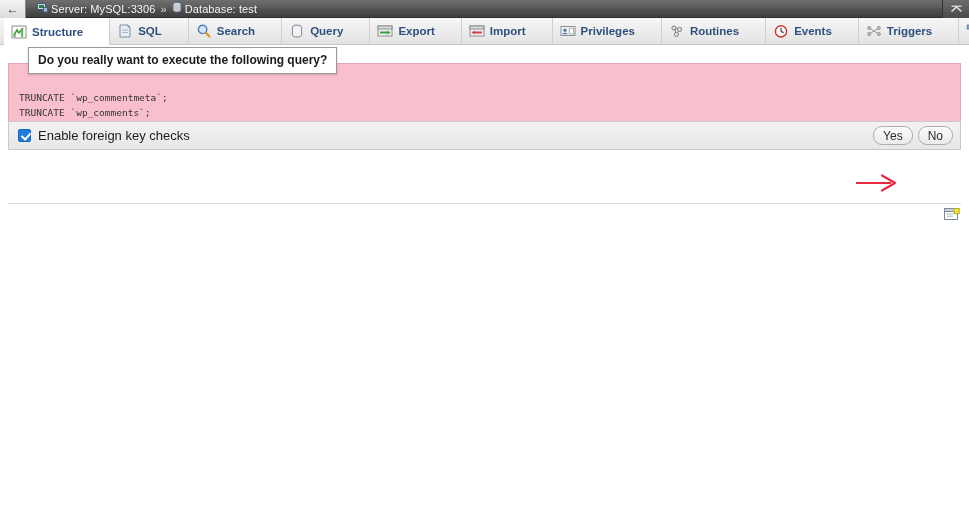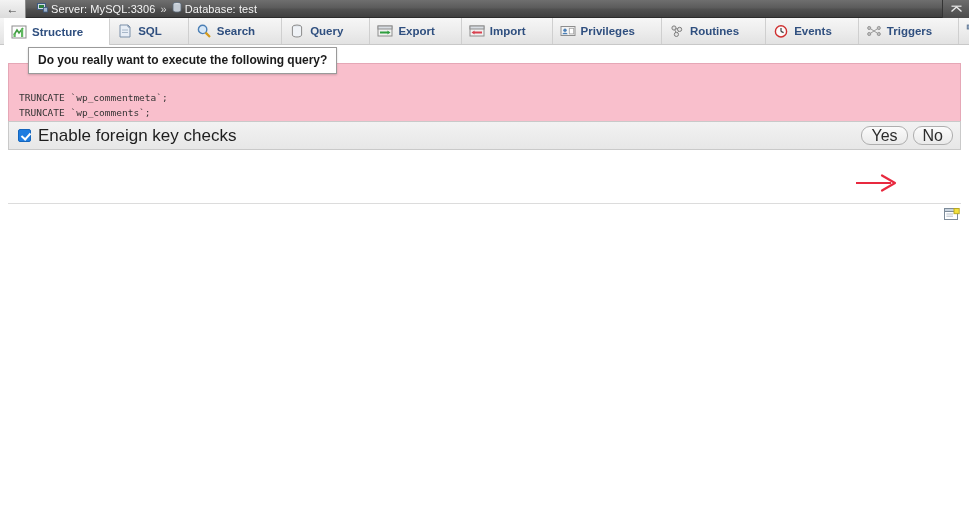--- a/index.html
+++ b/index.html
@@ -144,33 +144,33 @@
   }
   #fk-checkbox::after {
     content: "";
     position: absolute;
     left: 3.5px; top: 1px;
     width: 4px; height: 7px;
     border: solid #ffffff;
     border-width: 0 2px 2px 0;
     transform: rotate(42deg);
   }
-  #fk-label { font-size: 17px; color: #1e1e1e; }
+  #fk-label { font-size: 13px; color: #1e1e1e; }
 
   #btn-group {
     margin-left: auto;
     display: flex; align-items: center; gap: 5px;
   }
   .pill-btn {
     min-width: 31px; height: 19px;
     padding: 0 9px;
     background: linear-gradient(to bottom, #fbfbfb, #eaeaea);
     border: 1px solid #aeaeae;
     border-radius: 9px;
-    font-size: 16px;
+    font-size: 12px;
     color: #2c2c2c;
     display: flex; align-items: center; justify-content: center;
     cursor: pointer;
     white-space: nowrap;
   }
 
   
   #red-arrow {
     position: absolute;
     left: 855px; top: 128px;

